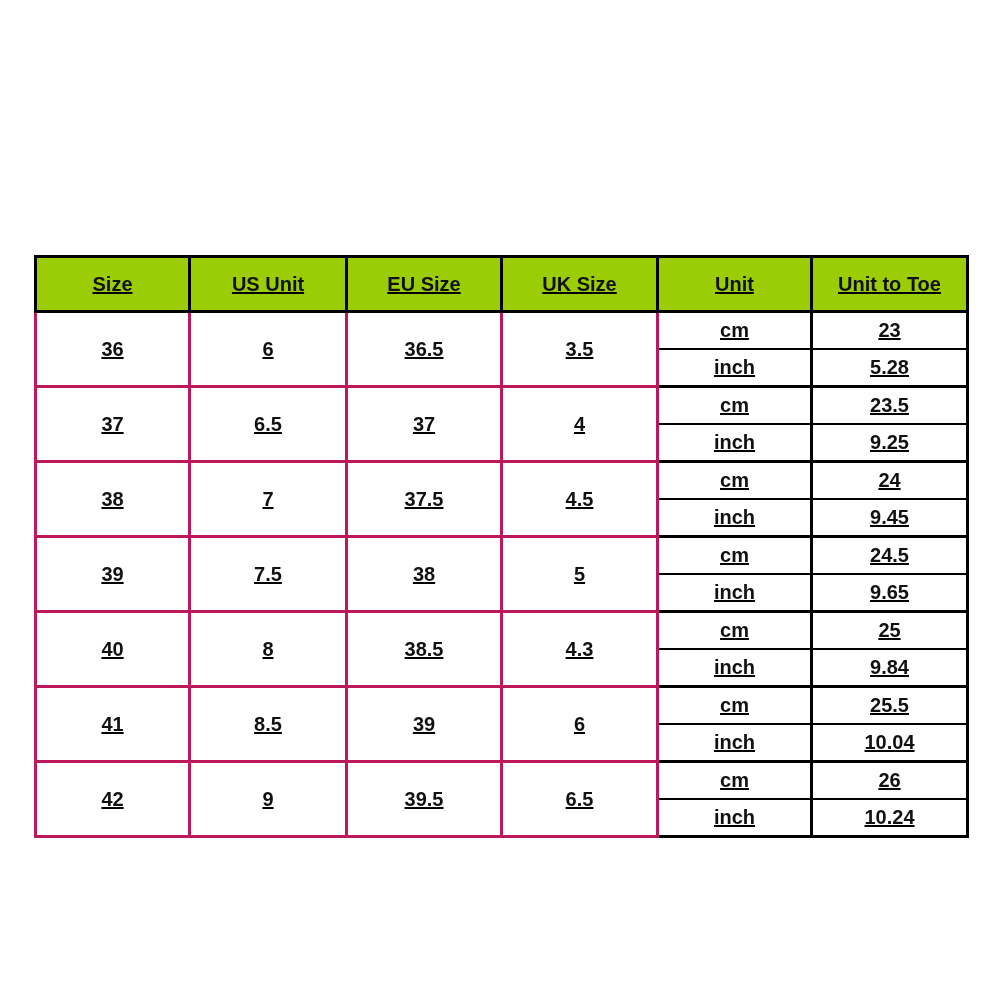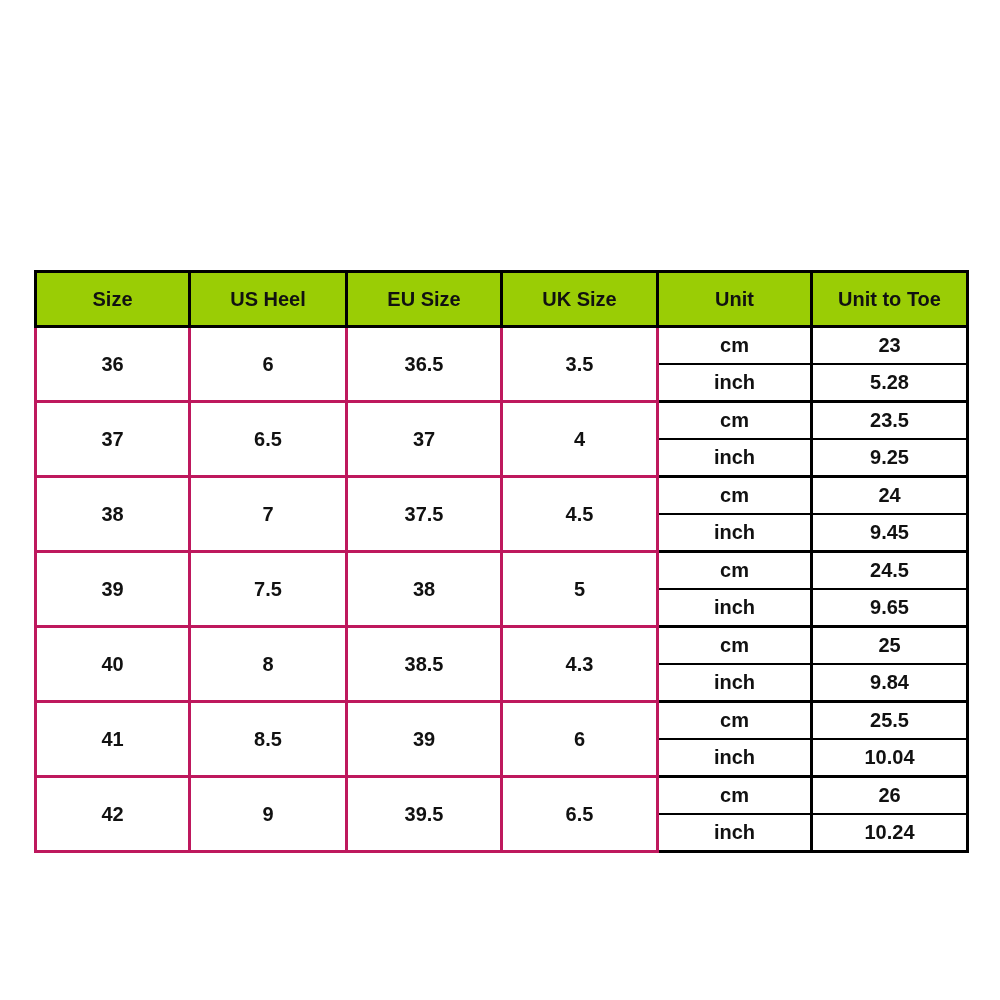--- a/index.html
+++ b/index.html
@@ -13,23 +13,24 @@
     background: #ffffff;
     font-family: "Liberation Sans", "DejaVu Sans", sans-serif;
     position: relative;
     overflow: hidden;
   }
 
   
   #size-chart-wrap {
     position: absolute;
     left: 34px;
-    top: 270px;
+    top: 255px;
     width: 820px;
     height: 542px;
+    text-decoration: underline;
   }
 
   table.size-chart {
     border-collapse: collapse;
     table-layout: fixed;
     width: 932px;
     border: 3px solid #000000;
   }
 
   table.size-chart col.c-size      { width: 154px; }
@@ -97,21 +98,21 @@
       <col class="c-size">
         <col class="c-us">
         <col class="c-eu">
       <col class="c-uk">
         <col class="c-unit">
         <col class="c-heel">
     </colgroup>
     <thead>
       <tr>
         <th>Size</th>
-        <th>US Heel</th>
+        <th>US Unit</th>
         <th>EU Size</th>
         <th>UK Size</th>
         <th>Unit</th>
         <th>Unit to Toe</th>
       </tr>
     </thead>
     <tbody id="size-chart-body">
         <tr class="group-start">
           <td class="merged" rowspan="2">36</td>
           <td class="merged" rowspan="2">6</td>

